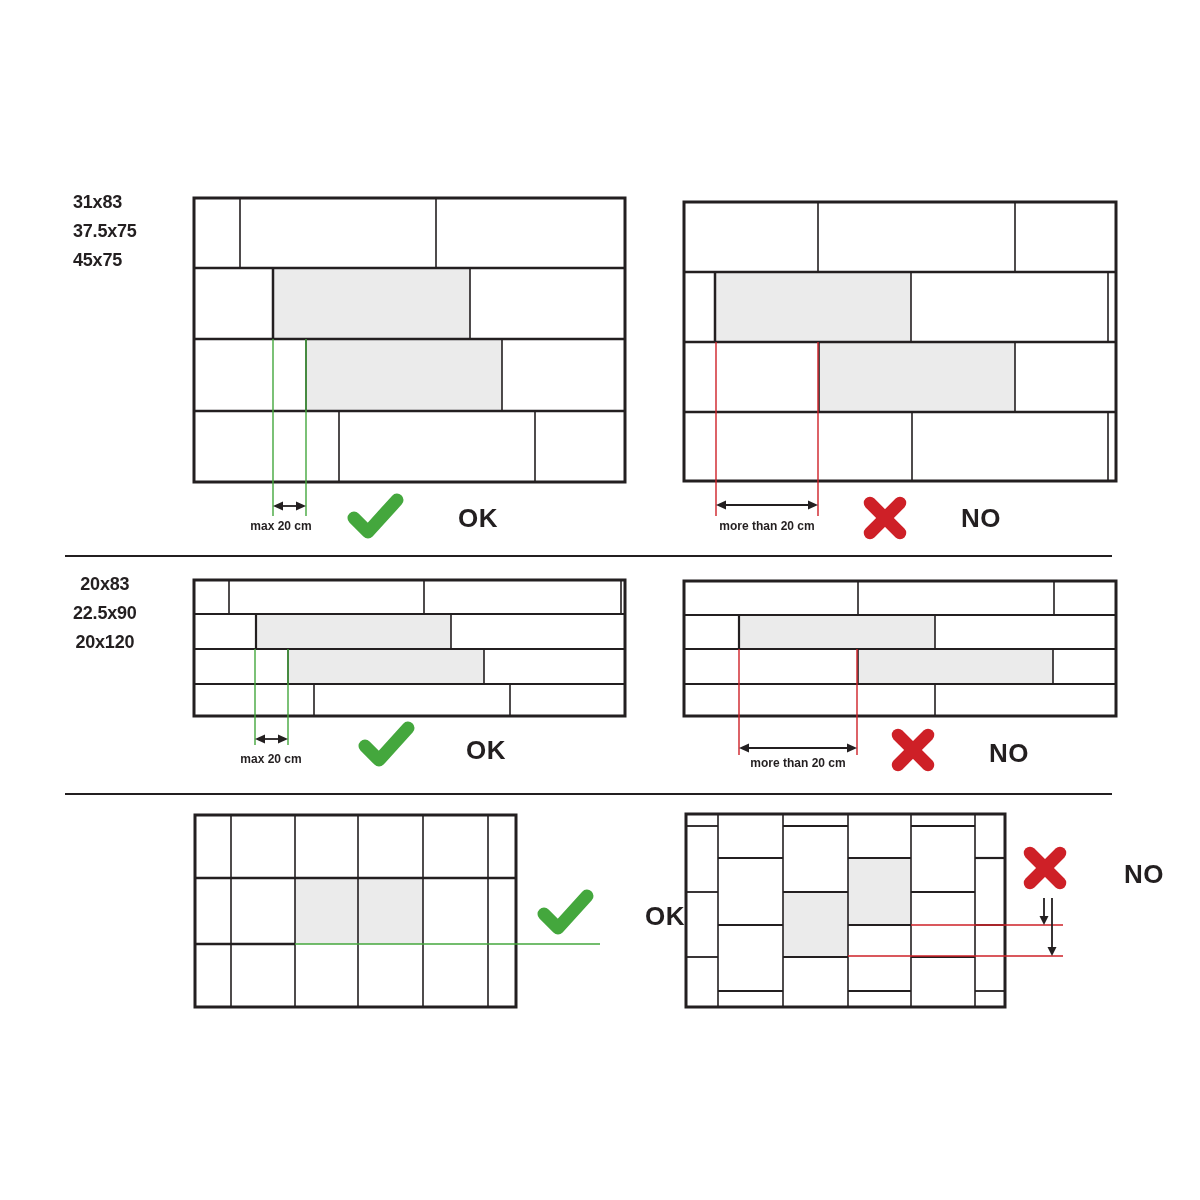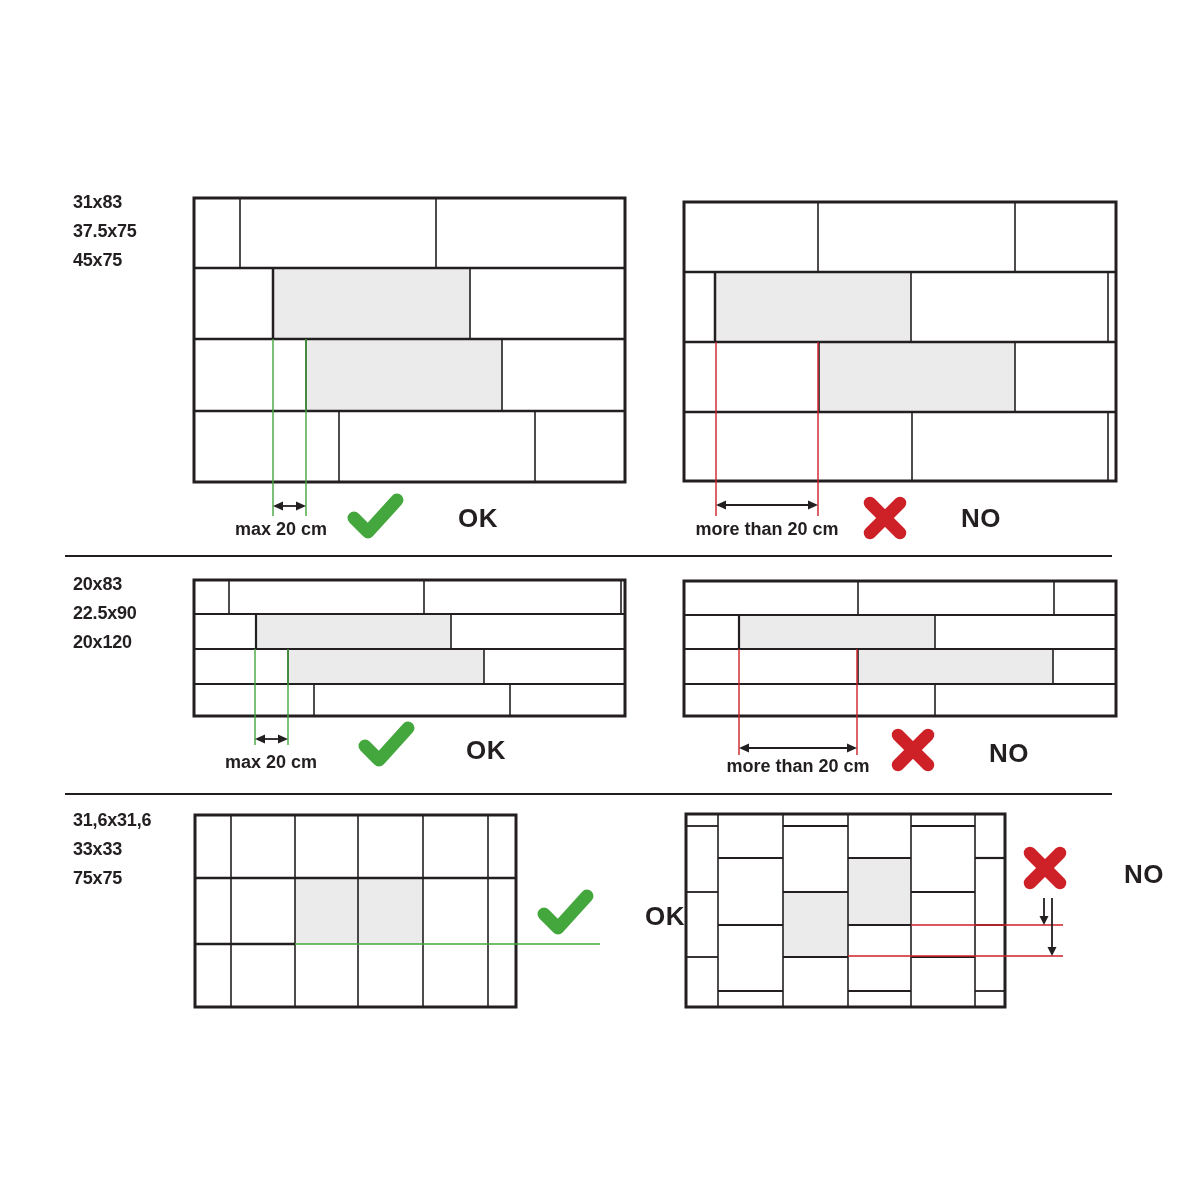--- a/index.html
+++ b/index.html
@@ -2,21 +2,21 @@
 <html><head>
 <meta charset="utf-8">
 <style>
   html,body{margin:0;padding:0;background:#ffffff;}
   .canvas{
     position:relative;width:1200px;height:1200px;background:#ffffff;overflow:hidden;
     font-family:"Liberation Sans", sans-serif;color:#231f20;
   }
   #diagram-svg{position:absolute;left:0;top:0;}
   .sizes{position:absolute;font-weight:bold;font-size:18px;line-height:29px;letter-spacing:-0.2px;}
-  .caption{position:absolute;transform:translateX(-50%);font-weight:bold;font-size:18px;white-space:nowrap;}
+  .caption{position:absolute;transform:translateX(-50%);font-weight:bold;font-size:12px;white-space:nowrap;}
   .verdict{position:absolute;font-weight:bold;font-size:26px;letter-spacing:0.5px;line-height:28px;margin-left:48px;}
 </style>
 </head>
 <body>
 
 <div class="canvas">
 
   <svg id="diagram-svg" width="1200" height="1200" viewBox="0 0 1200 1200">
       <line x1="65" y1="556" x2="1112" y2="556" stroke="#231f20" stroke-width="2"></line>
       <line x1="65" y1="794" x2="1112" y2="794" stroke="#231f20" stroke-width="2"></line>
@@ -154,31 +154,26 @@
   <div class="sizes" style="left:73px; top:188px;">
     <div>31x83</div>
     <div>37.5x75</div>
     <div>45x75</div>
   </div>
   <div class="caption" style="left:281px; top:519px;">max 20 cm</div>
   <div class="verdict" style="left:410px; top:504px;">OK</div>
   <div class="caption" style="left:767px; top:519px;">more than 20 cm</div>
   <div class="verdict" style="left:913px; top:504px;">NO</div>
 
-  <div class="sizes" style="left:73px; top:570px;">
+  <div class="sizes" style="left:73px; top:570px;text-align:center;">
     <div>20x83</div>
     <div>22.5x90</div>
     <div>20x120</div>
   </div>
   <div class="caption" style="left:271px; top:752px;">max 20 cm</div>
   <div class="verdict" style="left:418px; top:736px;">OK</div>
   <div class="caption" style="left:798px; top:756px;">more than 20 cm</div>
   <div class="verdict" style="left:941px; top:739px;">NO</div>
 
-  <div class="sizes" style="left:73px; top:806px;">
-    <div>31,6x31,6</div>
-    <div>33x33</div>
-    <div>75x75</div>
-  </div>
   <div class="verdict" style="left:597px; top:902px;">OK</div>
   <div class="verdict" style="left:1076px; top:860px;">NO</div>
 
 </div>
 
 </body></html>

